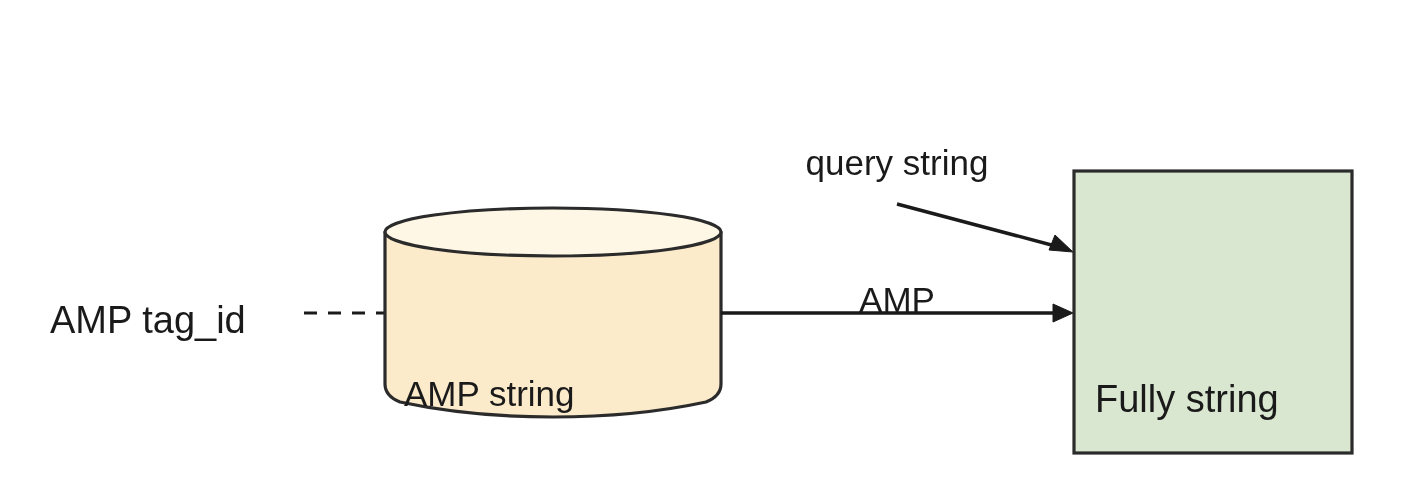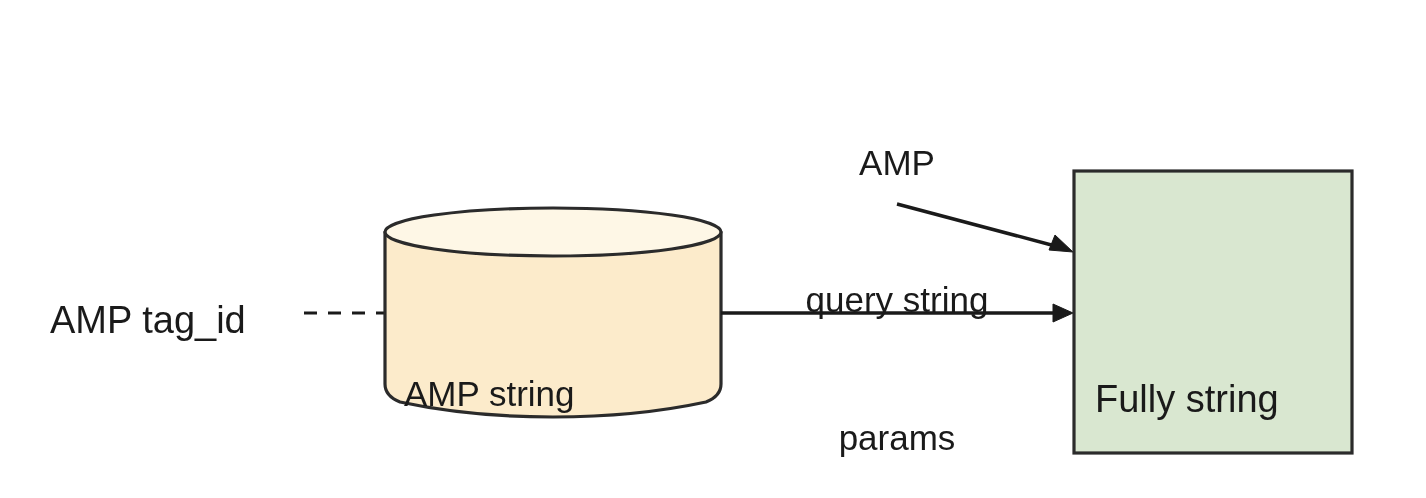--- a/index.html
+++ b/index.html
@@ -91,23 +91,22 @@
   </svg>
 
   <div class="node-text" id="label-tag-id">AMP tag_id</div>
 
   <div class="node-text" id="cyl-text">
     <div>AMP string</div>
     
   </div>
 
   <div class="node-text" id="params-text">
+    <div>query string</div>
     <div>AMP</div>
-    <div>query string</div>
-    <div>params</div>
   </div>
 
   <div class="node-text" id="box-text">
     <div>Fully string</div>
     
   </div>
 
 </div>
 
 </body></html>

